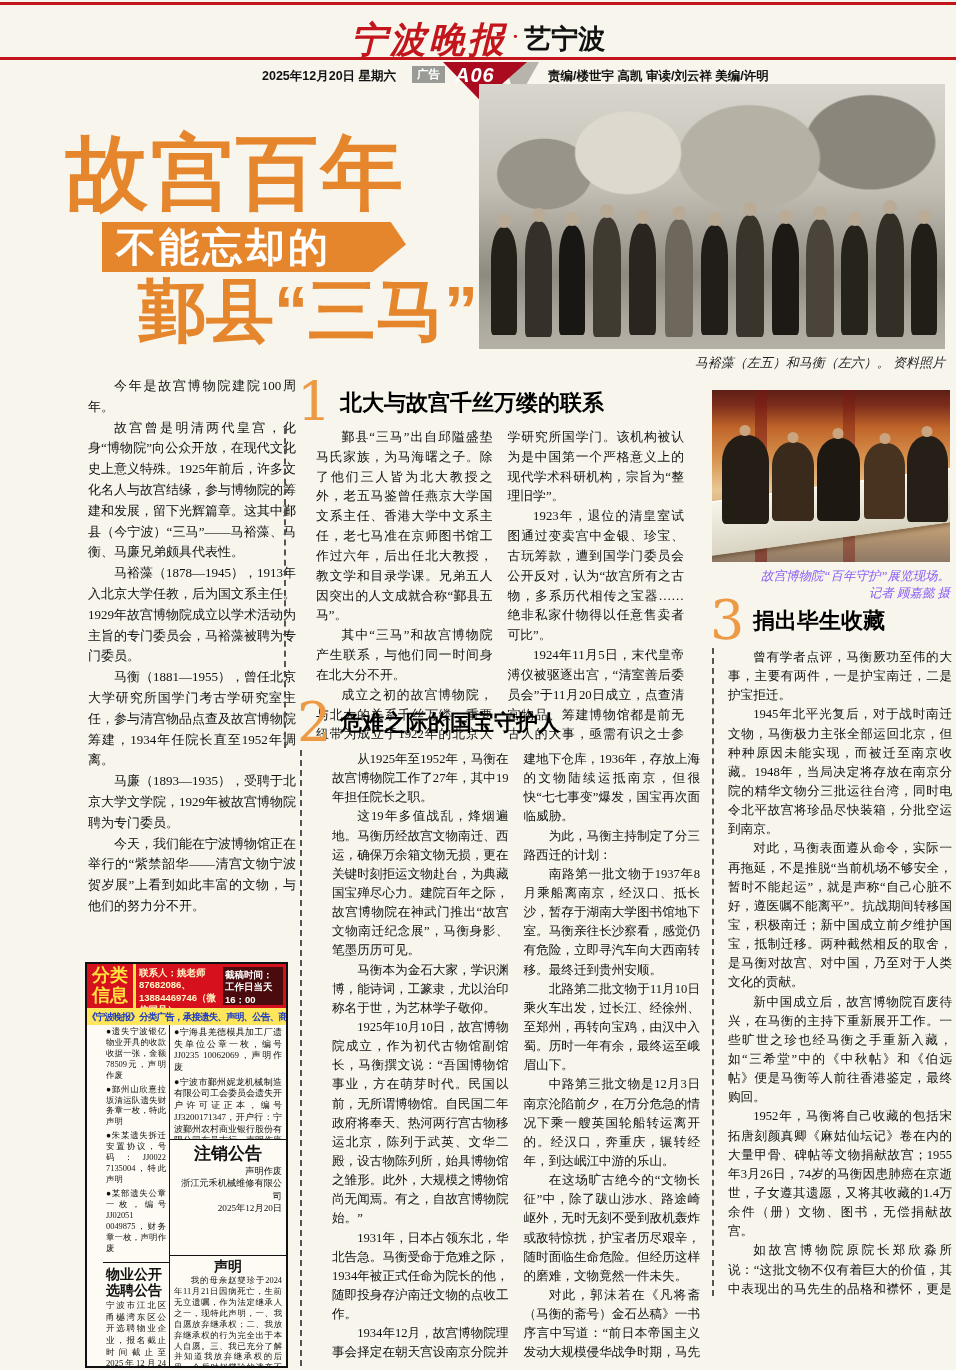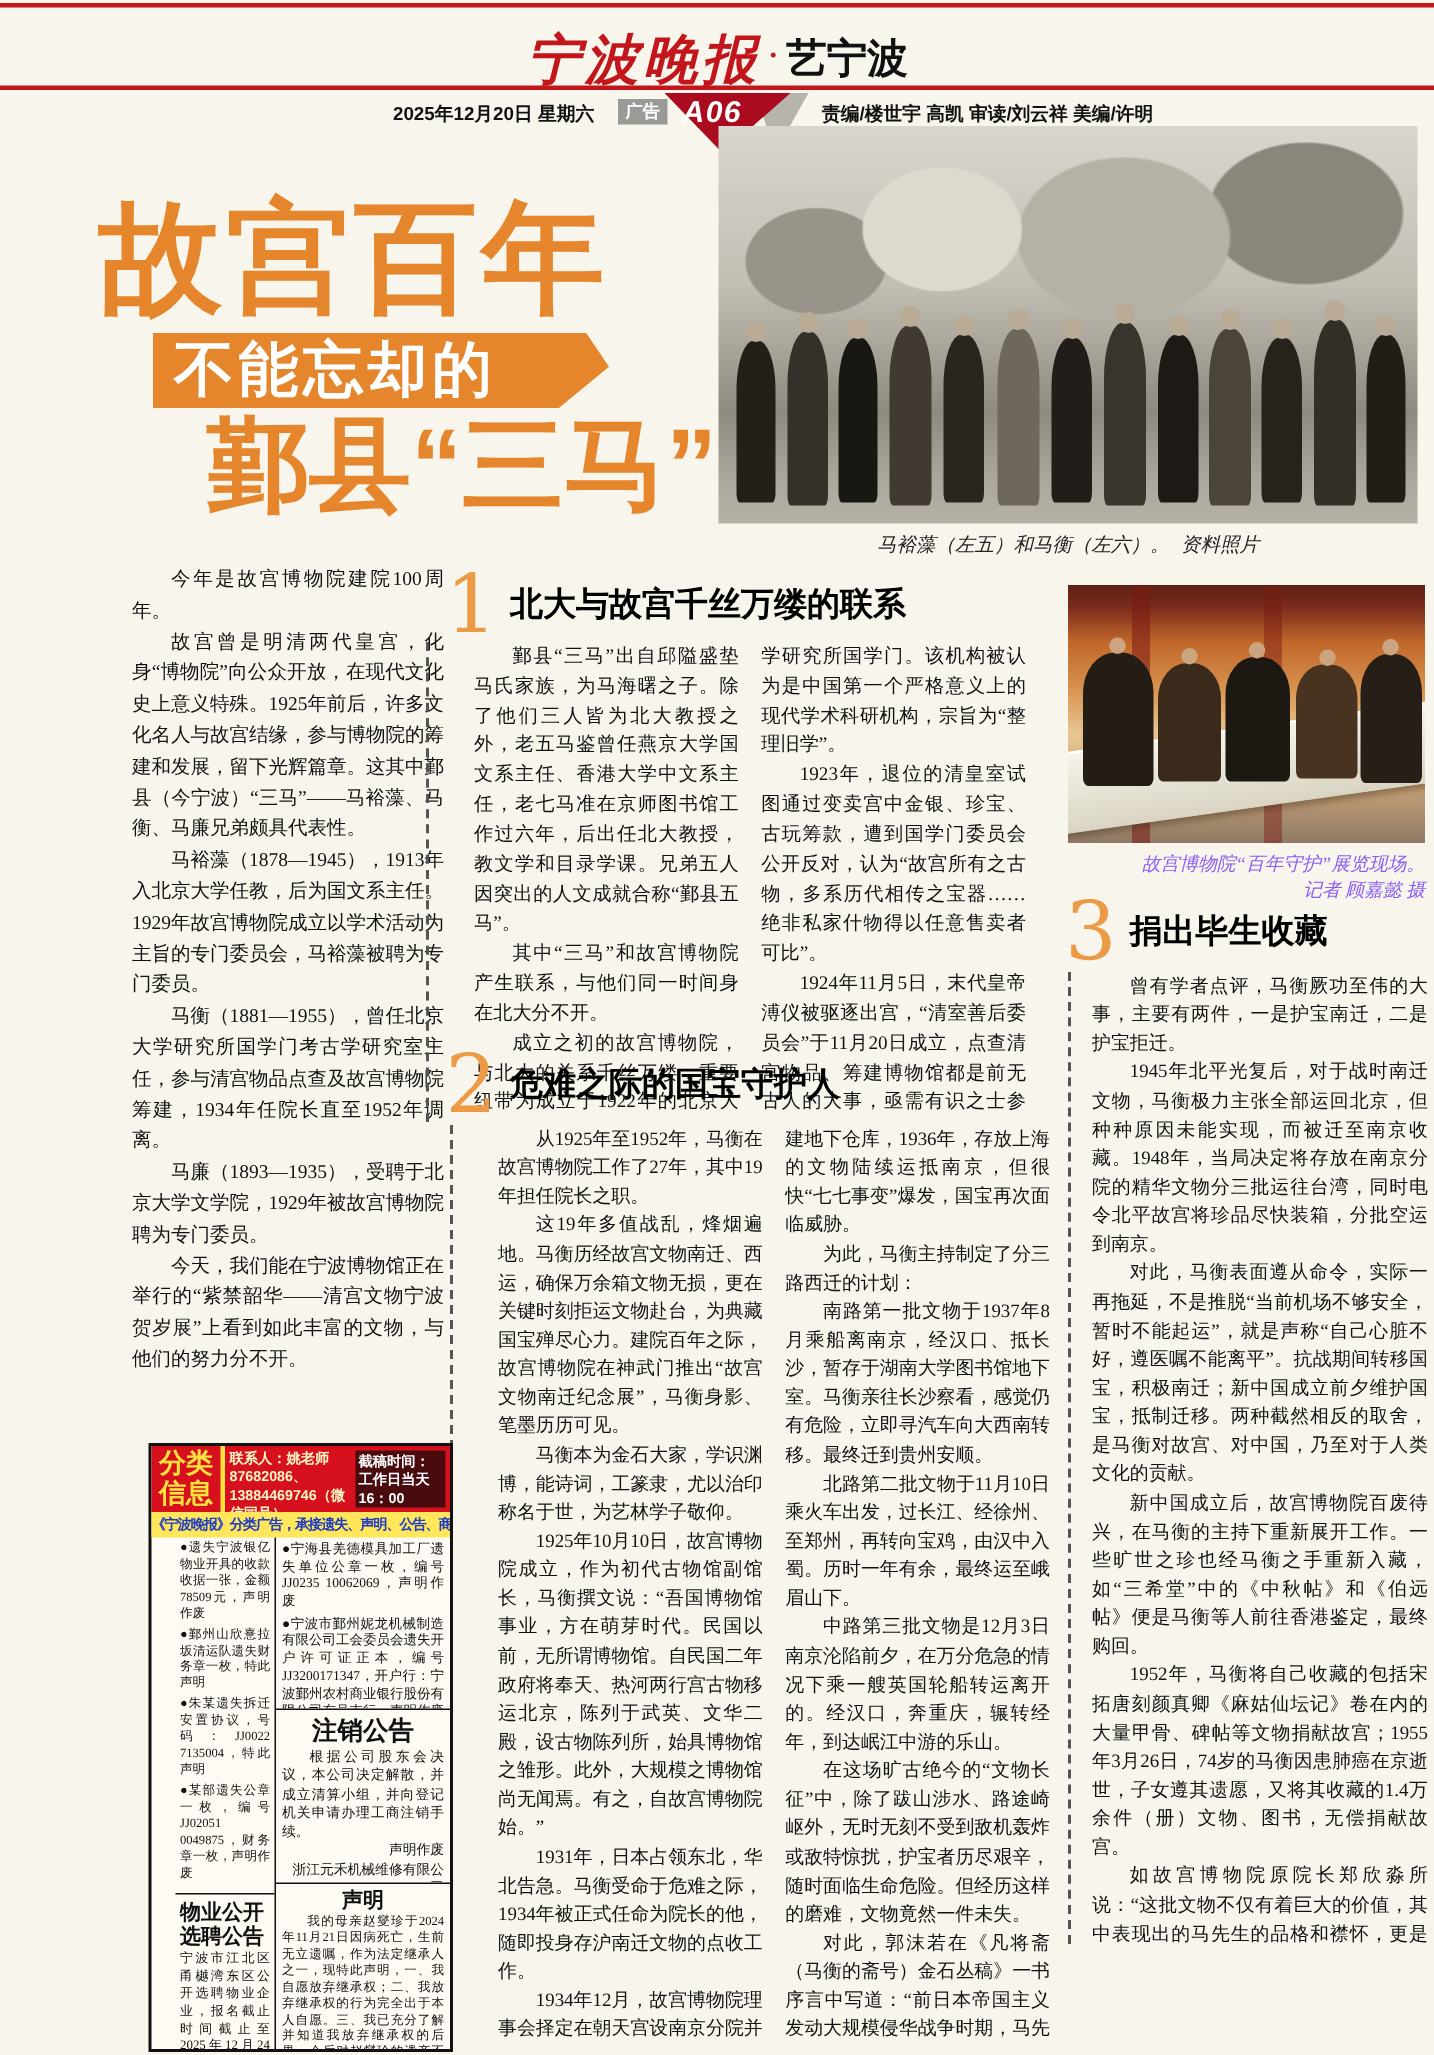--- a/index.html
+++ b/index.html
@@ -42,39 +42,39 @@
   .fig{position:absolute;display:block;border-radius:45% 45% 8% 8% / 30% 30% 6% 6%;}
   .fig::before{content:'';position:absolute;top:-13px;left:50%;transform:translateX(-50%);
        width:14px;height:14px;border-radius:50%;background:#b9ab96;}
   .photo-right{position:absolute;left:712px;top:390px;width:238px;height:172px;overflow:hidden;
      background:
        linear-gradient(90deg, transparent 0 18%, rgba(120,25,18,.55) 18% 23%, transparent 23% 55%, rgba(120,25,18,.45) 55% 60%, transparent 60%),
        linear-gradient(180deg,#5d1f16 0%,#7d2d1c 9%,#c0662a 22%,#d8924e 40%,#e8c794 58%,#cfa87a 74%,#8f7a66 100%);}
   .case{position:absolute;left:-12%;top:54%;width:135%;height:30%;background:linear-gradient(#f6f3e9,#d9d4c2);
        border-top:2px solid #fff;transform:rotate(-8deg);box-shadow:0 3px 4px rgba(60,40,20,.4);}
   .fig2::before{background:#caa57f;width:11px;height:11px;top:-10px;}
-  .caption-top{position:absolute;left:479px;top:354px;width:466px;text-align:center;
-       font-size:13px;font-style:italic;color:#222;font-family:Liberation Mono, monospace;}
+  .caption-top{position:absolute;left:479px;top:354px;width:466px;text-align:right;
+       font-size:13px;font-style:italic;color:#222;}
   .caption-right{position:absolute;left:690px;top:568px;width:260px;text-align:right;
        font-size:12.5px;font-style:italic;color:#8b5cf6;line-height:1.35;}
   
   .intro{position:absolute;left:88px;top:376px;width:208px;height:560px;overflow:hidden;
        font-size:13px;line-height:1.6;text-align:justify;}
   .intro p,.sec-body p{margin:0;text-indent:2em;}
   .sec-no{position:absolute;font-family:"DejaVu Serif",serif;font-size:54px;color:#ec9a45;line-height:1;font-weight:400;}
   .sec-title{position:absolute;font-family:"Liberation Sans",sans-serif;font-size:22px;font-weight:bold;color:#000;text-align:center;}
   .sec-body{text-align:justify;overflow:hidden;border-left:2px dashed #555;box-sizing:border-box;}
   .s1-body{position:absolute;left:284px;top:428px;width:400px;height:320px;padding-left:30px;
        column-count:2;column-gap:15px;font-size:12.8px;line-height:1.55;}
   .s2-body{position:absolute;left:300px;top:750px;width:400px;height:616px;padding-left:30px;
        column-count:2;column-gap:15px;font-size:12.6px;line-height:1.52;}
   .s3-body{position:absolute;left:712px;top:648px;width:240px;height:648px;padding-left:14px;
        font-size:12.6px;line-height:1.52;}
   
-  .cl-box{position:absolute;left:99px;top:962px;width:203px;height:406px;border:2.5px solid #111;
+  .cl-box{position:absolute;left:85px;top:962px;width:203px;height:406px;border:2.5px solid #111;
        background:#fdfbf3;box-sizing:border-box;display:flex;flex-direction:column;font-family:"Liberation Sans",sans-serif;}
   .cl-head{height:44px;background:#d6101c;display:flex;align-items:stretch;flex:none;}
   .cl-title{width:46px;display:flex;align-items:center;justify-content:center;text-align:center;
        font-size:18px;font-weight:900;color:#ffe23e;line-height:1.1;border-right:3px solid #ffe23e;}
   .cl-contact{flex:1;color:#fff7c8;font-size:9.5px;font-weight:bold;line-height:1.3;padding:3px 3px;}
   .cl-deadline{width:56px;background:#4a0b0e;color:#fff;font-size:9.5px;font-weight:bold;
        margin:3px;padding:2px;line-height:1.3;flex:none;}
   .cl-strip{height:17px;background:#ffe65a;color:#1d3bc4;font-size:9.5px;font-weight:bold;
        text-align:center;line-height:17px;letter-spacing:-0.8px;white-space:nowrap;overflow:hidden;flex:none;}
   .cl-body{flex:1;display:flex;min-height:0;font-family:"Liberation Serif",serif;padding-left:16px;}
@@ -222,21 +222,20 @@
         </div>
       </div>
       <div class="cl-right">
         <div class="cl-ads-right">
 
         <p>●宁海县羌德模具加工厂遗失单位公章一枚，编号JJ0235 10062069，声明作废</p>
             <p>●宁波市鄞州妮龙机械制造有限公司工会委员会遗失开户许可证正本，编号JJ3200171347，开户行：宁波鄞州农村商业银行股份有限公司东吴支行，声明作废</p>
           </div>
         <div class="cl-cancel">
           <div class="cl-cancel-title">注销公告</div>
-          <div class="cl-cancel-body">根据公司股东会决议，本公司决定解散，并成立清算小组，并向登记机关申请办理工商注销手续。</div>
           <div class="r-line">声明作废</div>
           <div class="r-line">浙江元禾机械维修有限公司</div>
           <div class="r-line">2025年12月20日</div>
         </div>
         <div class="cl-stmt">
           <div class="cl-stmt-title">声明</div>
           <div class="cl-stmt-body">我的母亲赵燮珍于2024年11月21日因病死亡，生前无立遗嘱，作为法定继承人之一，现特此声明，一、我自愿放弃继承权；二、我放弃继承权的行为完全出于本人自愿。三、我已充分了解并知道我放弃继承权的后果，今后对赵燮珍的遗产不再主张继承权利。</div>
 
         </div>
       </div>

